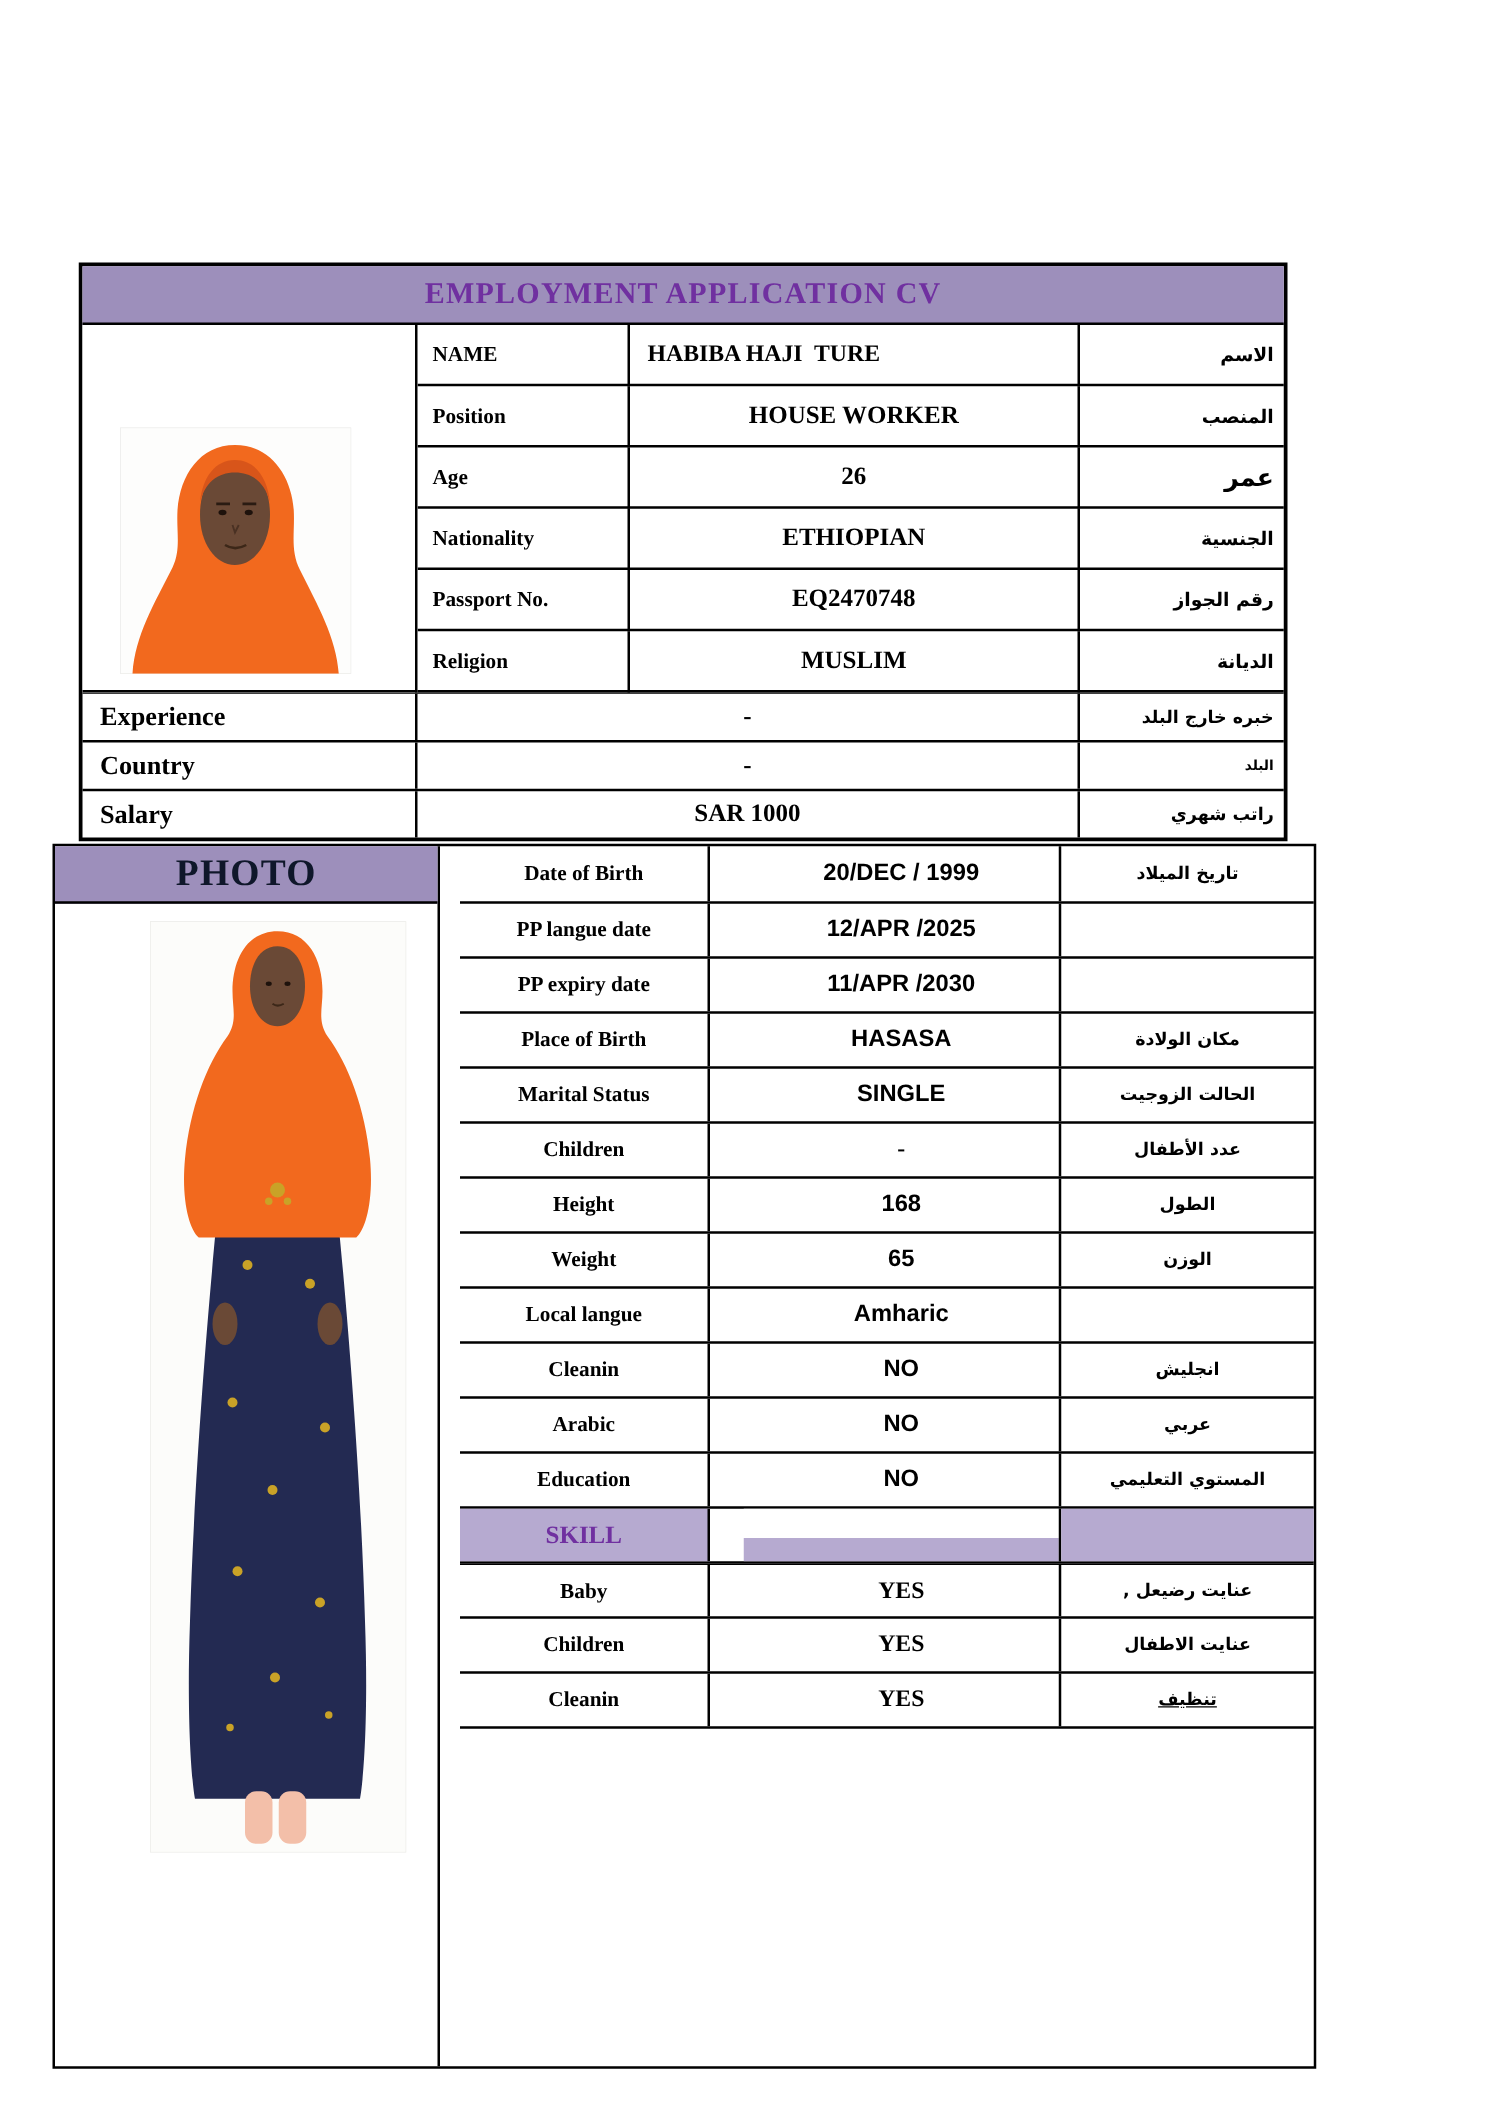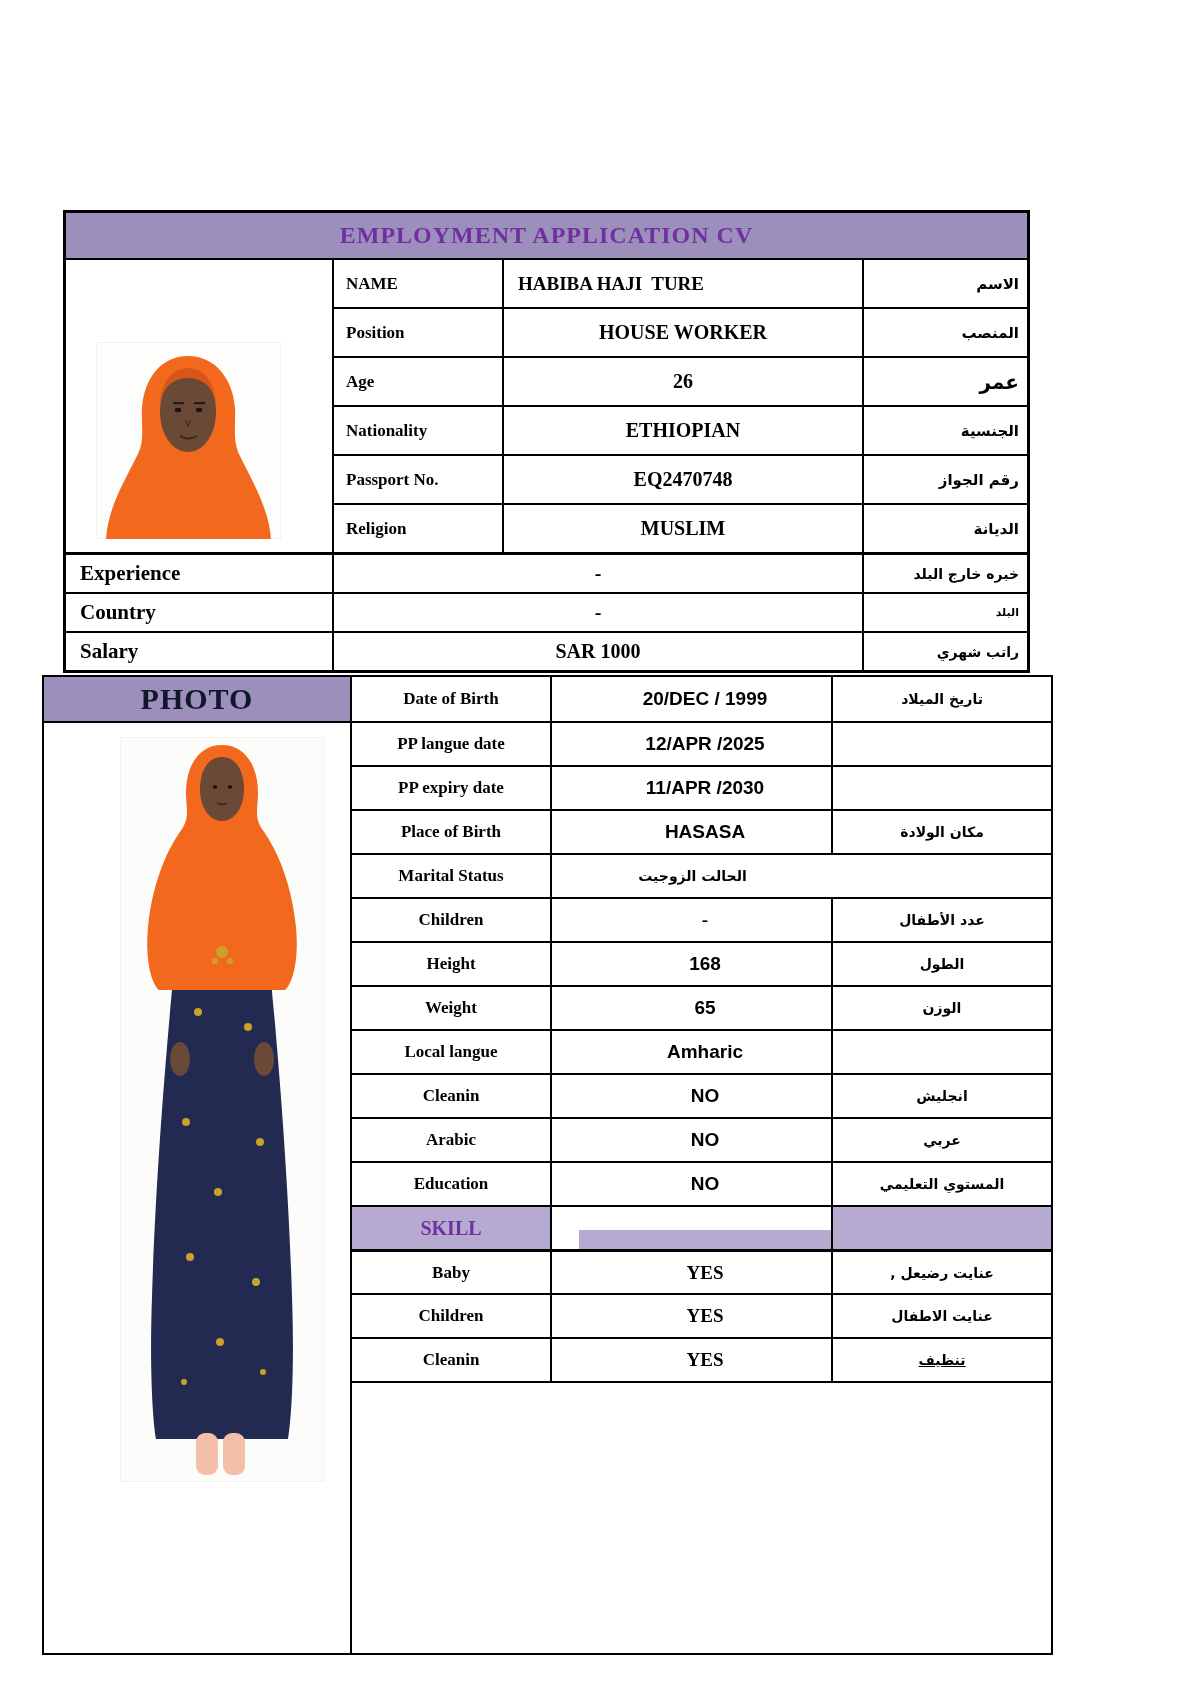--- a/index.html
+++ b/index.html
@@ -25,21 +25,21 @@
   .t1b .cell{height:37px;}
   .t1b .lbl{border-right:2px solid #000;padding-left:14px;font-weight:bold;font-size:21px;}
   .t1b .val{border-right:2px solid #000;justify-content:center;font-weight:bold;font-size:20px;}
   .t1b .ar{font-size:14px;}
   .t1b .ar.small{font-size:11px;}
   
   #t2{position:absolute;left:42px;top:675px;width:1011px;height:980px;border:2px solid #000;box-sizing:border-box;background:#fff;}
   #t2-left{position:absolute;left:0;top:0;bottom:0;width:308px;border-right:2px solid #000;box-sizing:border-box;}
   #t2-photo-head{height:46px;background:#9d8fbb;border-bottom:2px solid #000;display:flex;align-items:center;justify-content:center;box-sizing:border-box;}
   #t2-photo-head .title{color:#0f172a;font-weight:bold;font-size:30px;letter-spacing:1px;}
-  #t2-right{position:absolute;left:308px;top:0;right:0;}
+  #t2-right{position:absolute;left:324px;top:0;right:0;}
   .t2row{display:grid;grid-template-columns:200px 281px 1fr;height:44px;border-bottom:2px solid #000;box-sizing:border-box;}
   .t2row:first-child{height:46px;}
   .t2row .lbl{border-right:2px solid #000;justify-content:center;font-weight:bold;font-size:17px;}
   .t2row .val{border-right:2px solid #000;justify-content:center;font-weight:bold;font-size:19px;margin-left:27px;}
   .t2row .val.sans{font-family:"Liberation Sans","DejaVu Sans",sans-serif;font-size:19px;}
   .t2row .ar{justify-content:center;padding-right:0;font-size:14px;}
   .t2row .ar.underline{text-decoration:underline;}
   .t2row.skill .lbl{background:#b6aad0;color:#7030a0;font-size:20px;font-weight:bold;border-right:2px solid #000;}
   .t2row.skill .val{background:linear-gradient(to bottom,#ffffff 0 55%,#b6aad0 55% 100%);}
   .t2row.skill .ar{background:#b6aad0;}
@@ -171,20 +171,21 @@
         <div class="cell val sans">11/APR /2030</div>
         <div class="cell ar" dir="rtl" lang="ar"></div>
       </div>
       <div class="t2row">
         <div class="cell lbl">Place of Birth</div>
         <div class="cell val sans">HASASA</div>
         <div class="cell ar" dir="rtl" lang="ar">مكان الولادة</div>
       </div>
       <div class="t2row">
         <div class="cell lbl">Marital Status</div>
+        <div class="cell val sans">SINGLE</div>
         <div class="cell ar" dir="rtl" lang="ar">الحالت الزوجيت</div>
       </div>
       <div class="t2row">
         <div class="cell lbl">Children</div>
         <div class="cell val">-</div>
         <div class="cell ar" dir="rtl" lang="ar">عدد الأطفال</div>
       </div>
       <div class="t2row">
         <div class="cell lbl">Height</div>
         <div class="cell val sans">168</div>

